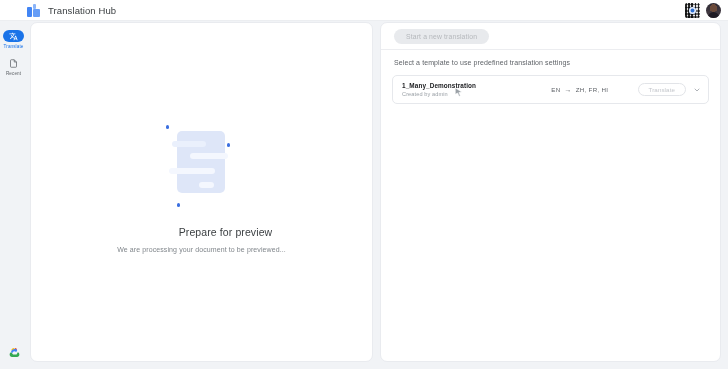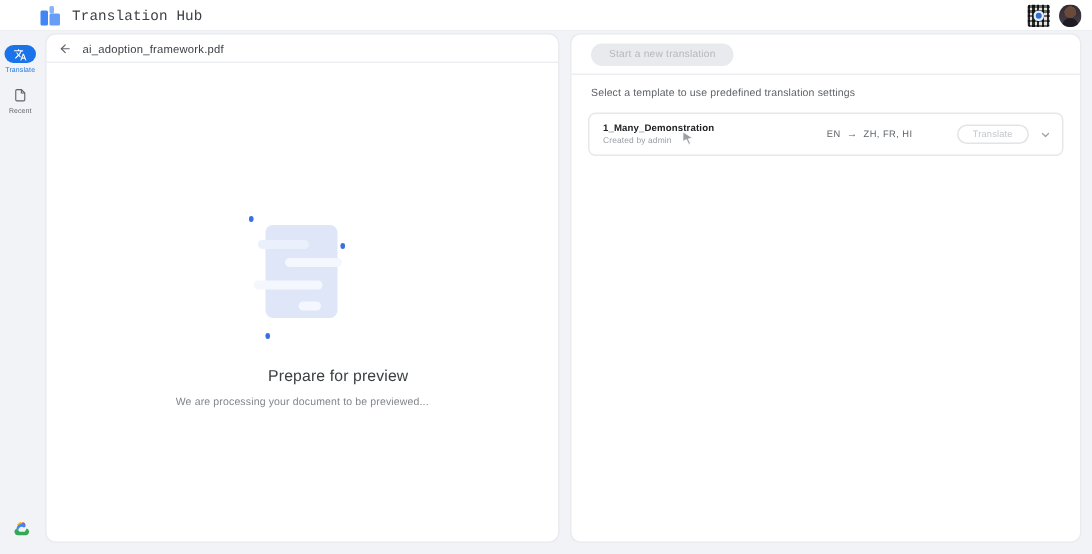--- a/index.html
+++ b/index.html
@@ -9,21 +9,20 @@
     background: #f1f3f6;
     overflow: hidden;
   }
   #app { position: relative; width: 728px; height: 369px; background: #f1f3f6; }
 
   
   .topbar {
     position: absolute; left: 0; top: 0; width: 728px; height: 21px;
     background: #ffffff; display: flex; align-items: center;
     border-bottom: 1px solid #eceef1;
-    font-family: Liberation Mono, monospace;
   }
   .brand-icon { margin-left: 27px; width: 13px; height: 13px; position: relative; }
   .brand-icon .b1 { position: absolute; left: 0; top: 3px; width: 5px; height: 10px; background: #4285f4; border-radius: 1px; }
   .brand-icon .b2 { position: absolute; left: 5.5px; top: 0px; width: 3px; height: 5px; background: #8ab4f8; border-radius: 1px; }
   .brand-icon .b3 { position: absolute; left: 5.5px; top: 5.5px; width: 7px; height: 7.5px; background: #669df6; border-radius: 1px; }
   .brand-title {
     margin-left: 8px; font-size: 9.5px; color: #3c4043; letter-spacing: .1px;
   }
   .topbar-right {
     position: absolute; right: 7px; top: 0; height: 21px;
@@ -182,27 +181,20 @@
     <svg class="cloud-logo" viewBox="0 0 24 24" aria-hidden="true">
       <path d="M12.2 5.4l2.3 2.3.4-.1c.6 0 1.2.1 1.7.4l-.9-3.2-2.4-1.1-1.1 1.7z" fill="#ea4335"></path>
       <path d="M7.5 10.3l1.3-2.2c.8-1.3 2.2-2.1 3.7-2.2l-1.4-2.3c-2 .3-3.8 1.5-4.8 3.3l1.2 3.4z" fill="#fbbc05"></path>
       <path d="M12 8.4c1.1 0 2.1.5 2.8 1.3l2.2-2.2c-1.3-1.2-3-1.9-5-1.9-.7 0-1.4.1-2 .3l1.4 2.6c.2 0 .4-.1.6-.1z" fill="#4285f4"></path>
       <path d="M6.2 11.6c-1.9.5-3.2 2.2-3.2 4.2 0 2.4 1.9 4.3 4.3 4.3h9.4c2.4 0 4.3-1.9 4.3-4.3 0-1.9-1.2-3.5-2.9-4.1l-2.3 3.9H9.3l-3.1-4z" fill="#34a853"></path>
       <path d="M12 6.2c-3.3 0-6 2.4-6.5 5.5l2.6 1.4c.3-2 2-3.5 3.9-3.5 1.1 0 2.1.5 2.8 1.3l2.2-2.2c-1.3-1.5-3.2-2.5-5-2.5z" fill="#4285f4"></path>
     </svg>
   </div>
 
   <div class="panel" id="preview-panel">
-    <div class="preview-head">
-      <svg class="back-arrow" viewBox="0 0 24 24" fill="none" stroke="#5f6368" stroke-width="2" stroke-linecap="round" stroke-linejoin="round" aria-hidden="true">
-        <path d="M19 12H5"></path>
-          <path d="M12 19l-7-7 7-7"></path>
-      </svg>
-      <div class="doc-name">ai_adoption_framework.pdf</div>
-    </div>
 
     <div class="preview-body">
       <div class="illus">
         <div class="page"></div>
         <div class="ln l1"></div>
         <div class="ln l2"></div>
         <div class="ln l3"></div>
         <div class="ln l4"></div>
         <div class="dot d1"></div>
         <div class="dot d2"></div>

